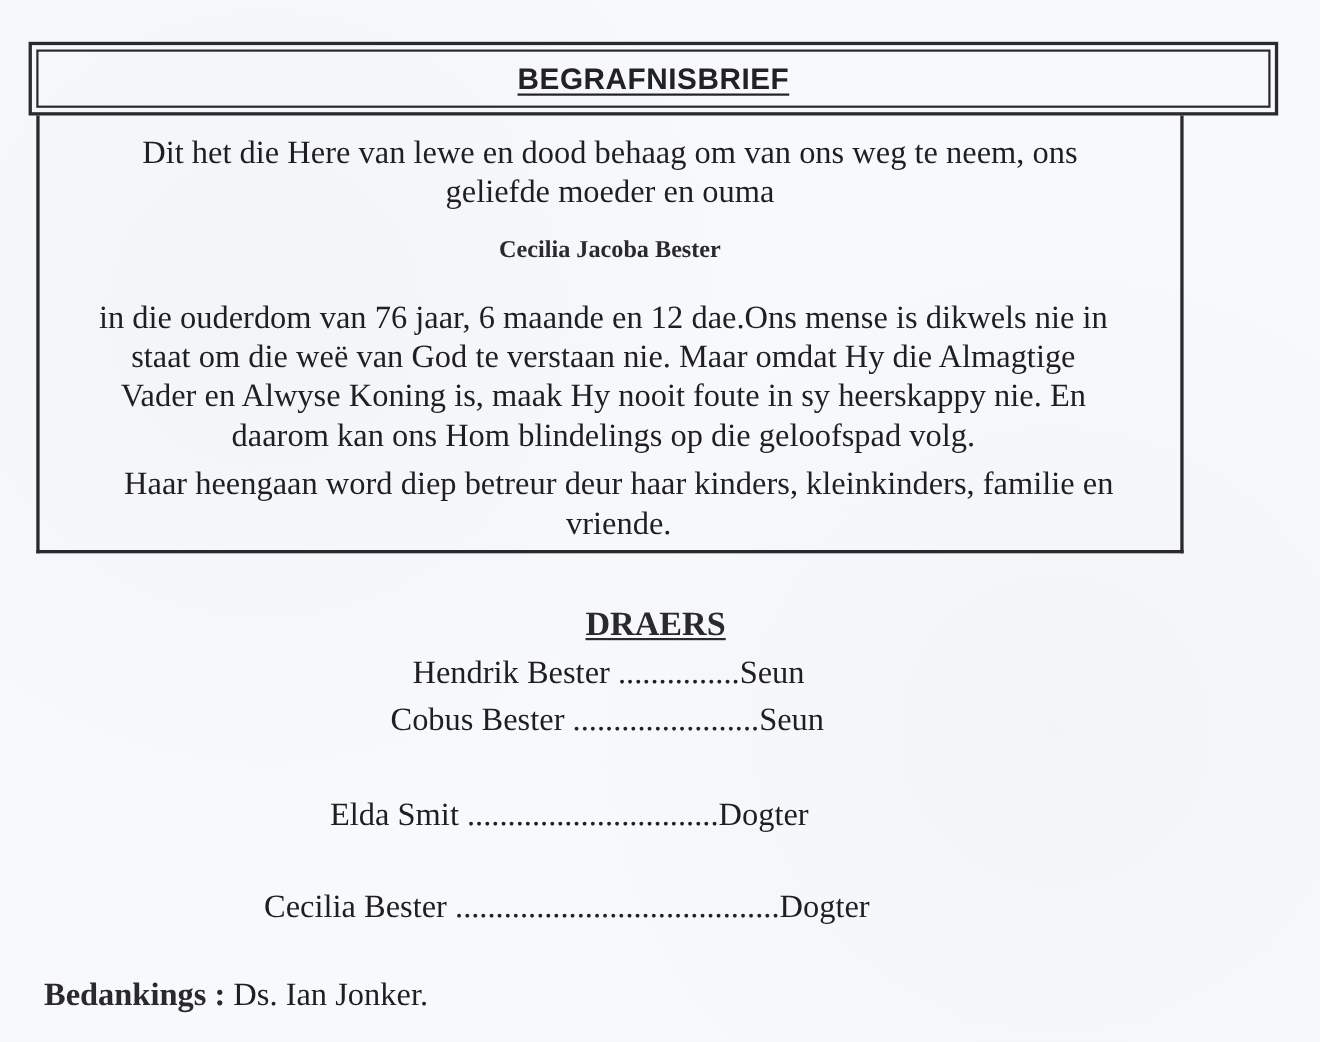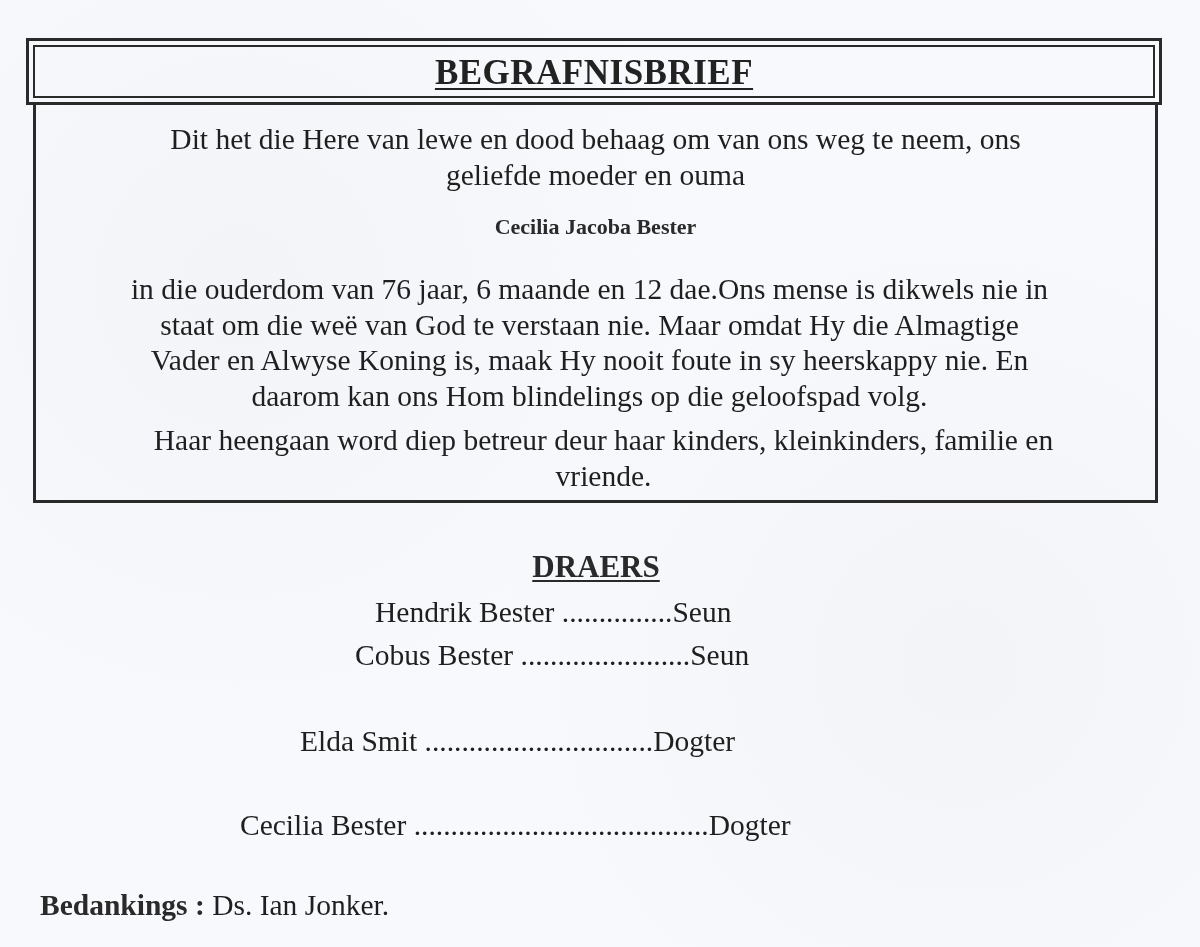--- a/index.html
+++ b/index.html
@@ -38,36 +38,36 @@
       left: 4px;
       top: 4px;
       right: 4px;
       bottom: 4px;
       border: 2px solid #2a2a2a;
       display: flex;
       align-items: center;
       justify-content: center;
     }
     .title {
-      font-family: Liberation Serif, serif;
+      font-family: Liberation Sans, sans-serif;
       font-weight: bold;
-      font-size: 35px;
+      font-size: 27px;
       text-decoration: underline;
       text-decoration-thickness: 2px;
       text-underline-offset: 4px;
       letter-spacing: 0.5px;
       color: #222;
       margin-top: 2px;
     }
     
     .main-box {
       position: absolute;
       left: 33px;
       top: 105px;
-      width: 1125px;
+      width: 1043px;
       height: 398px;
       border-left: 3px solid #2a2a2a;
       border-right: 3px solid #2a2a2a;
       border-bottom: 3px solid #2a2a2a;
       box-sizing: border-box;
       text-align: center;
     }
     .body-text {
       font-size: 29.5px;
       line-height: 35.5px;

